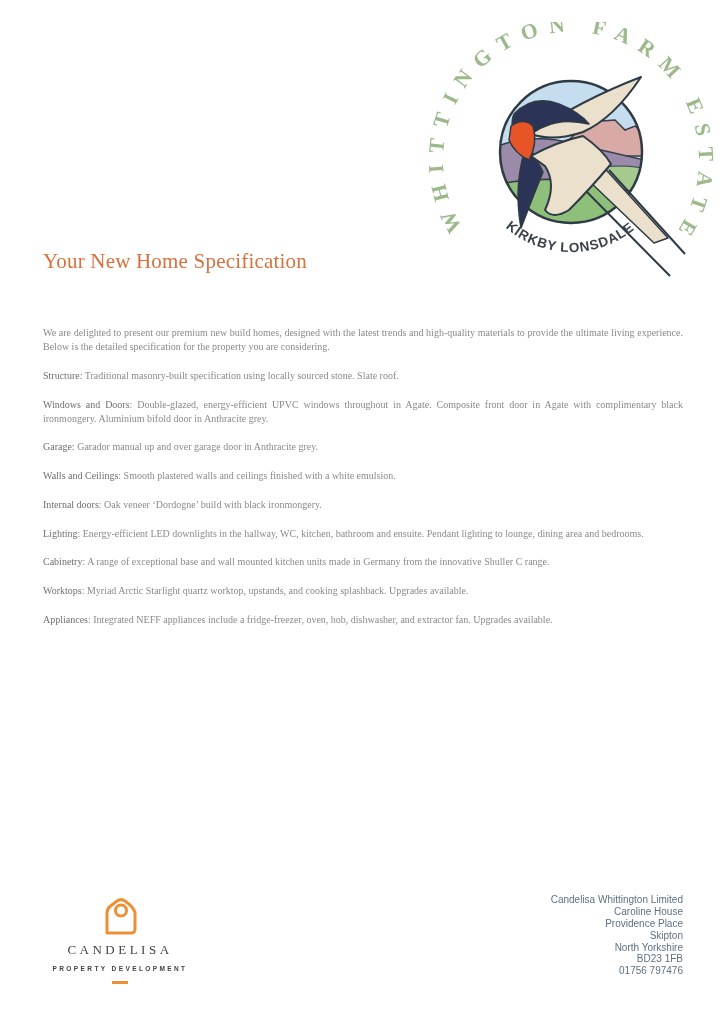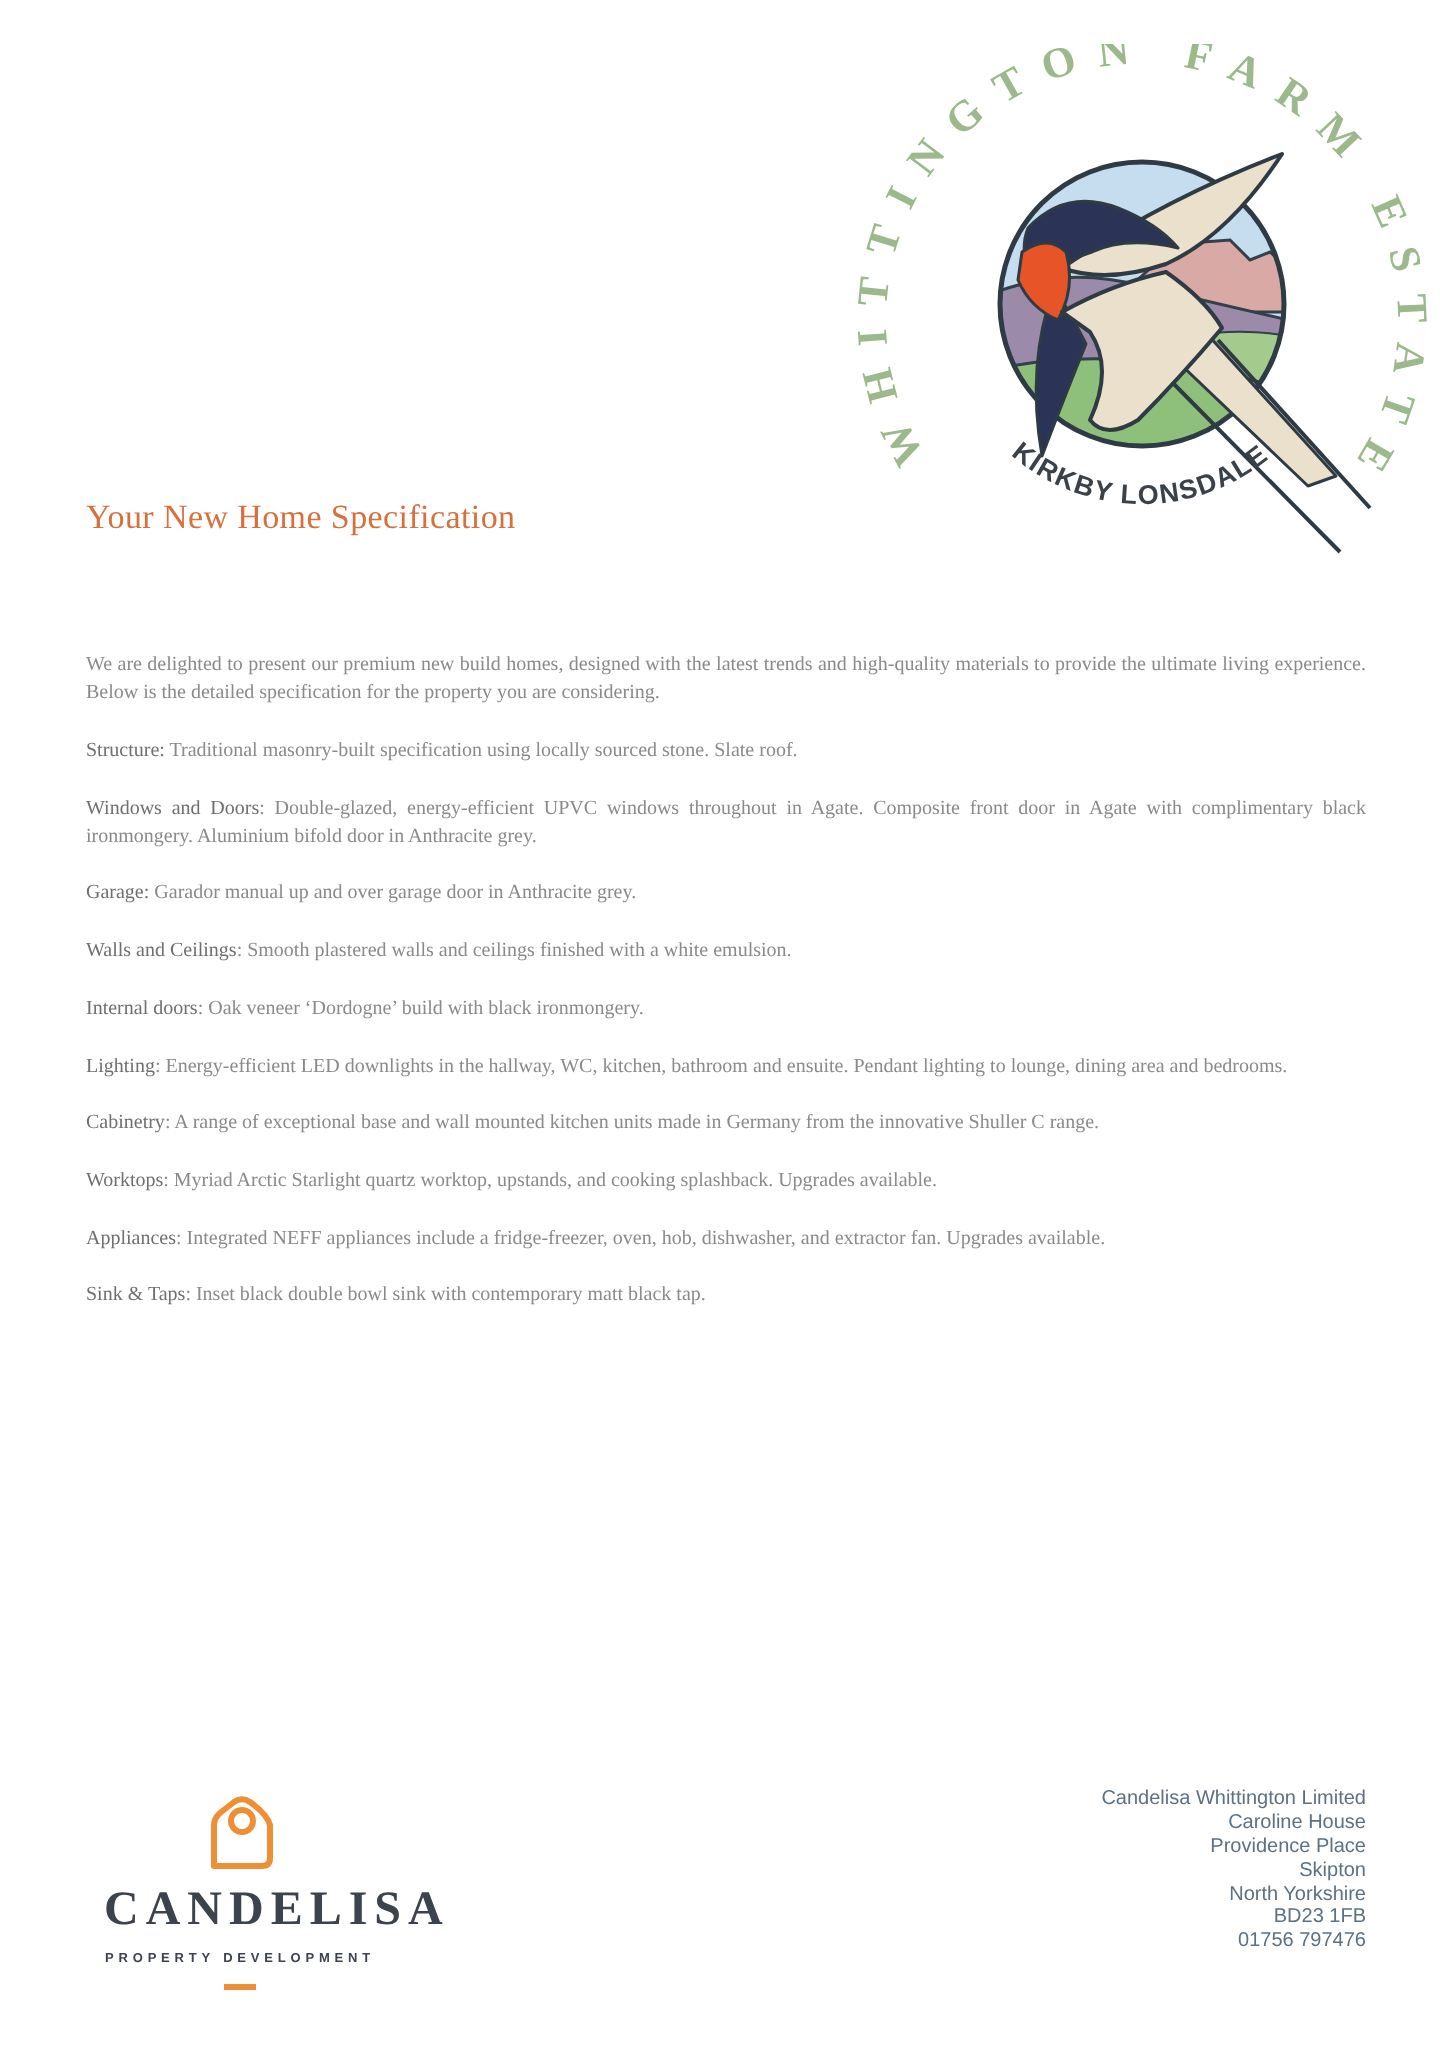--- a/index.html
+++ b/index.html
@@ -11,21 +11,21 @@
     font-family:"Liberation Serif", serif;
   }
   .page{position:absolute;inset:0;background:#fff;}
 
   
   .logo-wrap{position:absolute;left:428px;top:22px;width:286px;height:262px;}
 
   
   .doc-title{
     position:absolute;left:43px;top:249px;
-    font-size:17px;color:#d8703d;
+    font-size:21px;color:#d8703d;
     font-family:"Liberation Serif", serif;
     letter-spacing:.2px;
   }
 
   
   .content{
     position:absolute;left:43px;top:326px;width:640px;
     font-size:10px;line-height:1.42;
     color:#8a8a8a;
     text-align:justify;
@@ -35,21 +35,21 @@
 
   
   .footer-brand{
     position:absolute;left:52px;top:896px;width:136px;
     text-align:center;color:#3d434c;
   }
   .footer-brand .icon{height:42px;}
   .brand-name{
     margin-top:4px;
     font-family:"Liberation Serif", serif;
-    font-weight:bold;font-size:24px;letter-spacing:3.5px;
+    font-weight:normal;font-size:13px;letter-spacing:3.5px;
     white-space:nowrap;
   }
   .brand-tagline{
     margin-top:7px;
     font-family:"Liberation Sans", sans-serif;
     font-weight:bold;font-size:6.5px;letter-spacing:2.4px;
     white-space:nowrap;
   }
   .brand-dash{
     width:16px;height:3px;background:#ef8f35;
@@ -118,21 +118,20 @@
 
     <p><b>Structure:</b><span> Traditional masonry-built specification using locally sourced stone.  Slate roof.</span></p>
     <p><b>Windows and Doors</b><span>: Double-glazed, energy-efficient UPVC windows throughout in Agate. Composite front door in Agate with complimentary black ironmongery.  Aluminium bifold door in Anthracite grey.</span></p>
     <p><b>Garage:</b><span> Garador manual up and over garage door in Anthracite grey.</span></p>
     <p><b>Walls and Ceilings</b><span>: Smooth plastered walls and ceilings finished with a white emulsion.</span></p>
     <p><b>Internal doors</b><span>: Oak veneer ‘Dordogne’ build with black ironmongery.</span></p>
     <p><b>Lighting</b><span>: Energy-efficient LED downlights in the hallway, WC, kitchen, bathroom and ensuite.  Pendant lighting to lounge, dining area and bedrooms.</span></p>
     <p><b>Cabinetry</b><span>: A range of exceptional base and wall mounted kitchen units made in Germany from the innovative Shuller C range.</span></p>
     <p><b>Worktops</b><span>: Myriad Arctic Starlight quartz worktop, upstands, and cooking splashback.  Upgrades available.</span></p>
     <p><b>Appliances</b><span>: Integrated NEFF appliances include a fridge-freezer, oven, hob, dishwasher, and extractor fan.  Upgrades available.</span></p>
-    <p><b>Sink &amp; Taps</b><span>: Inset black double bowl sink with contemporary matt black tap.</span></p>
   </div>
 
   <div class="footer-brand">
     <div class="icon">
       <svg width="44" height="42" viewBox="0 0 44 40">
         <path d="M 9 36 L 9 16 Q 9 12 12 9.5 L 19 4 Q 23 1.2 27 4 Q 35.5 10 37 15.5 L 37 32 Q 37 36 33 36 Z" fill="none" stroke="#ef8f35" stroke-width="3" stroke-linejoin="round"></path>
         <circle cx="23" cy="13.5" r="5.5" fill="none" stroke="#ef8f35" stroke-width="3"></circle>
       </svg>
     </div>
     <div class="brand-name">CANDELISA</div>

